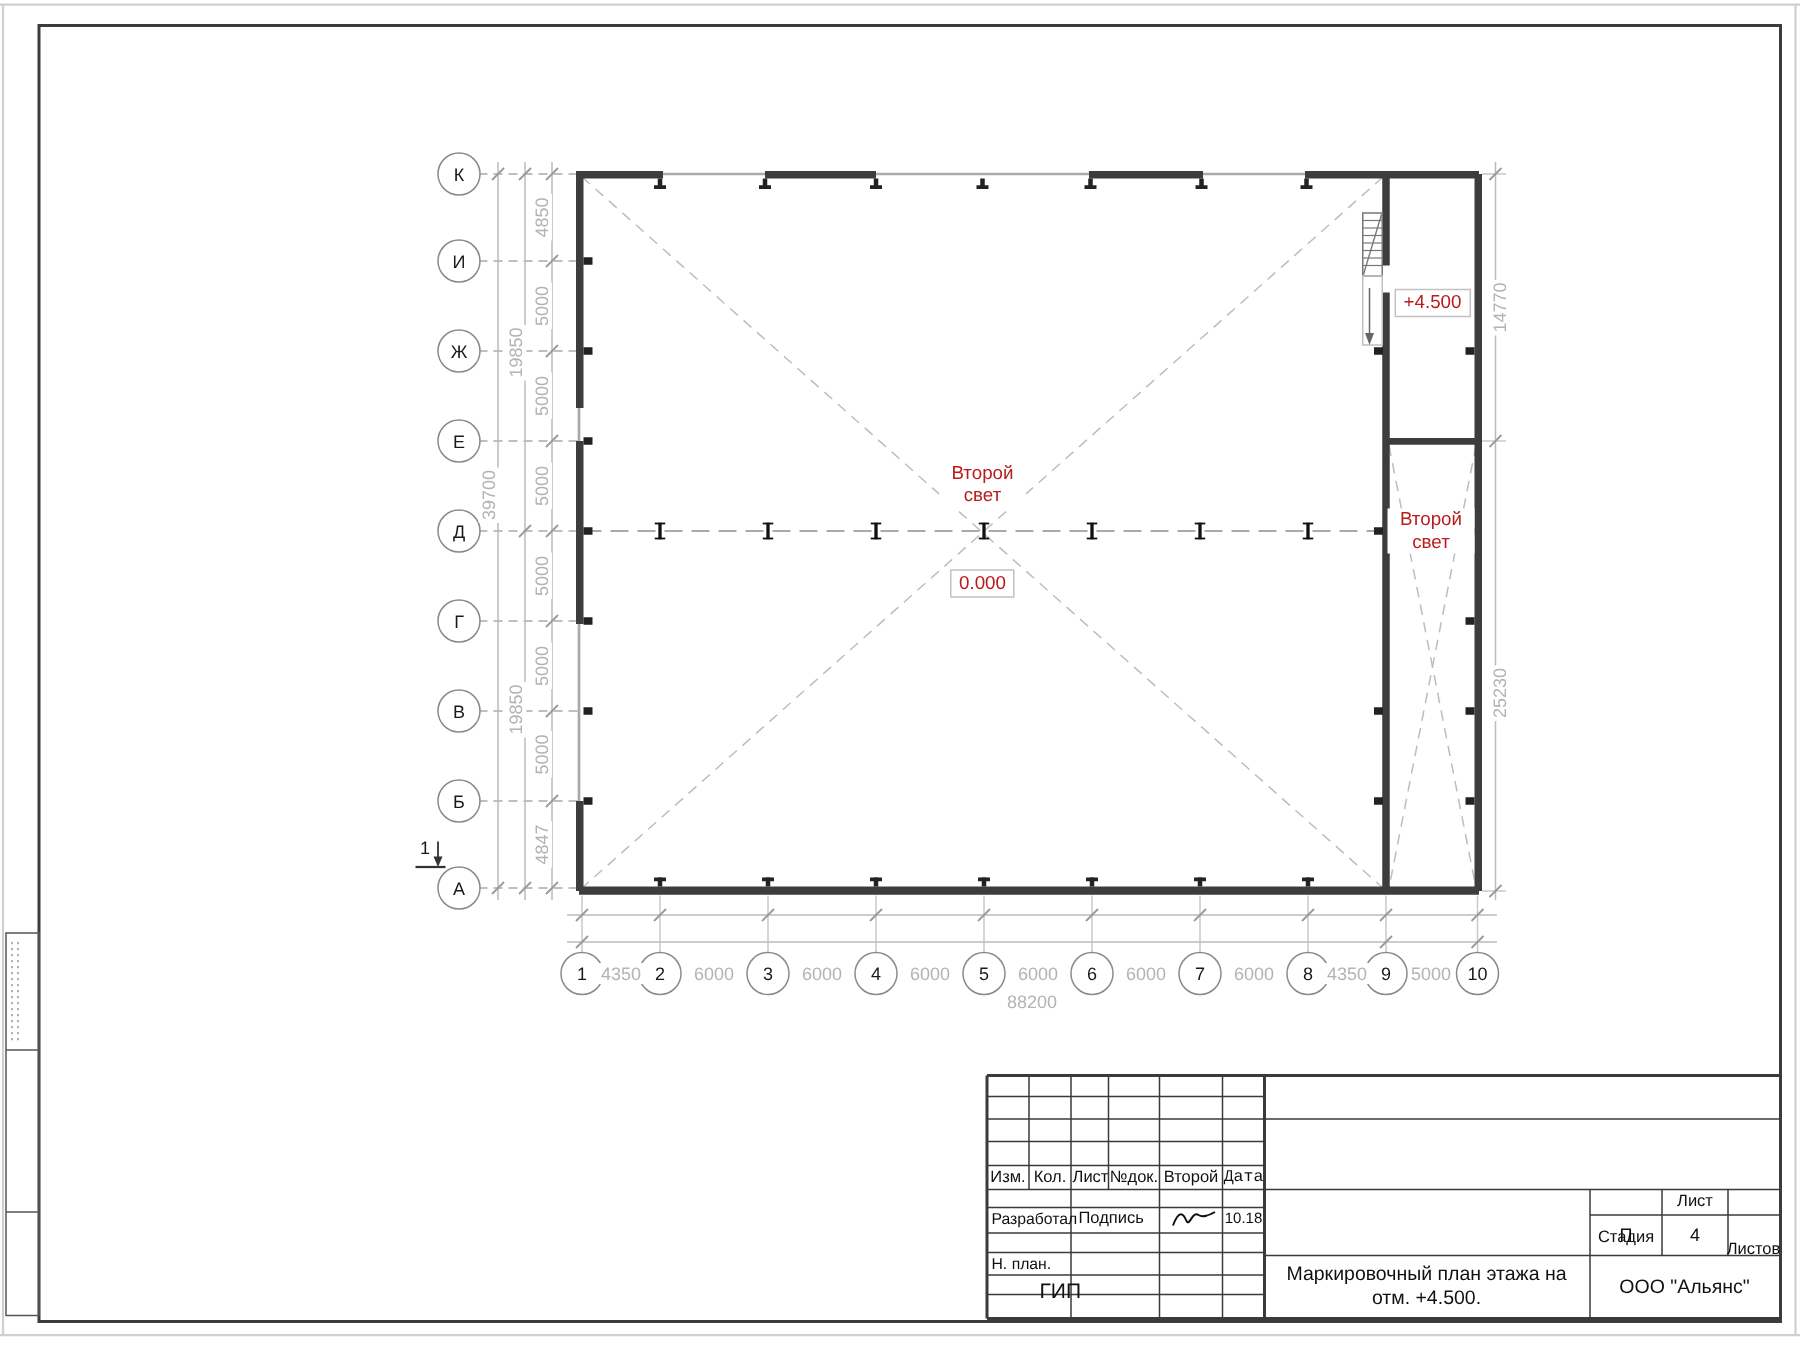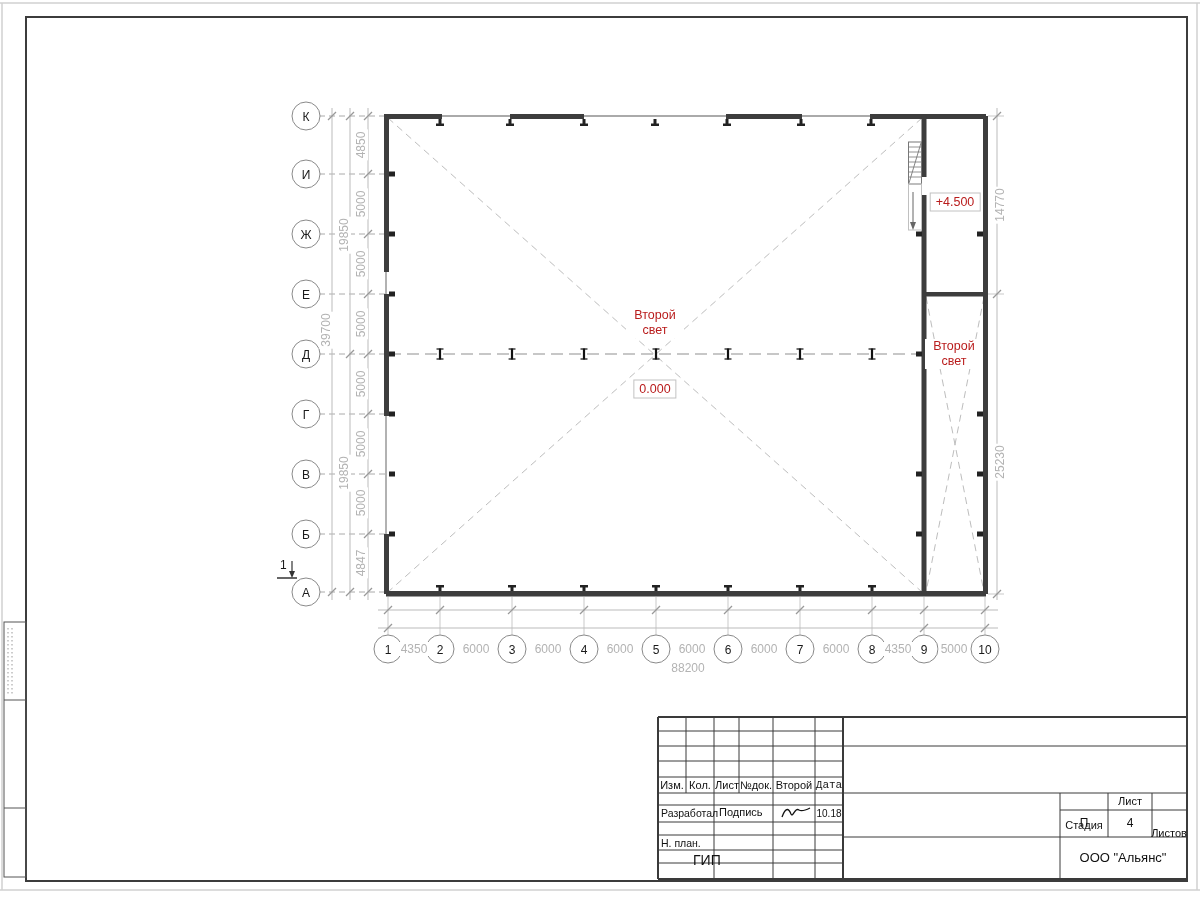--- a/index.html
+++ b/index.html
@@ -344,20 +344,21 @@
   <div class="abs tb tbc" style="left:756px;top:785px;">№док.</div>
   <div class="abs tb tbc" style="left:794px;top:785px;">Второй</div>
   <div class="abs tb tbc" style="left:829px;top:785px;font-family:Liberation Mono, monospace;">Дата</div>
 
   <div class="abs tb" style="left:661px;top:807px;font-size:10.5px;">Разработал</div>
   <div class="abs tb" style="left:719px;top:806px;">Подпись</div>
   <div class="abs tb tbc" style="left:829px;top:813px;font-size:10px;">10.18</div>
   <div class="abs tb" style="left:661px;top:837px;font-size:10.5px;">Н. план.</div>
   <div class="abs tb" style="left:661px;top:852px;font-size:14px;margin-left:32px;">ГИП</div>
 
+  <div class="abs tb-big" style="left:951px;top:857px;width:200px;transform:translate(-50%,-50%);">Маркировочный план этажа на отм. +4.500.</div>
   <div class="abs tb-big" style="left:1123px;top:858px;transform:translate(-50%,-50%);white-space:nowrap;">ООО "Альянс"</div>
 
   <div class="abs tb tbc" style="left:1084px;top:825px;">Стадия</div>
   <div class="abs tb tbc" style="left:1130px;top:801px;">Лист</div>
   <div class="abs tb tbc" style="left:1169px;top:801px;margin-top:32px;">Листов</div>
   <div class="abs tb tbc" style="left:1084px;top:823px;font-size:12px;">П</div>
   <div class="abs tb tbc" style="left:1130px;top:823px;font-size:12px;">4</div>
 
 </div>
 

